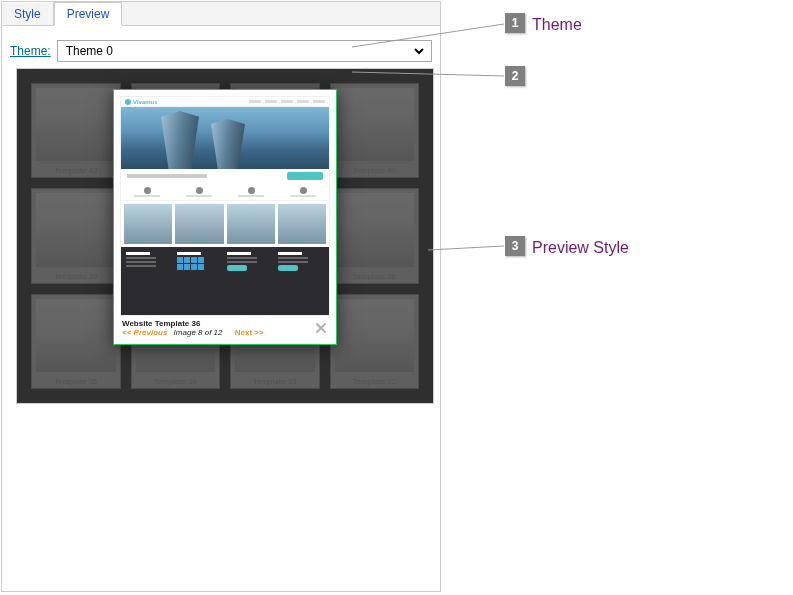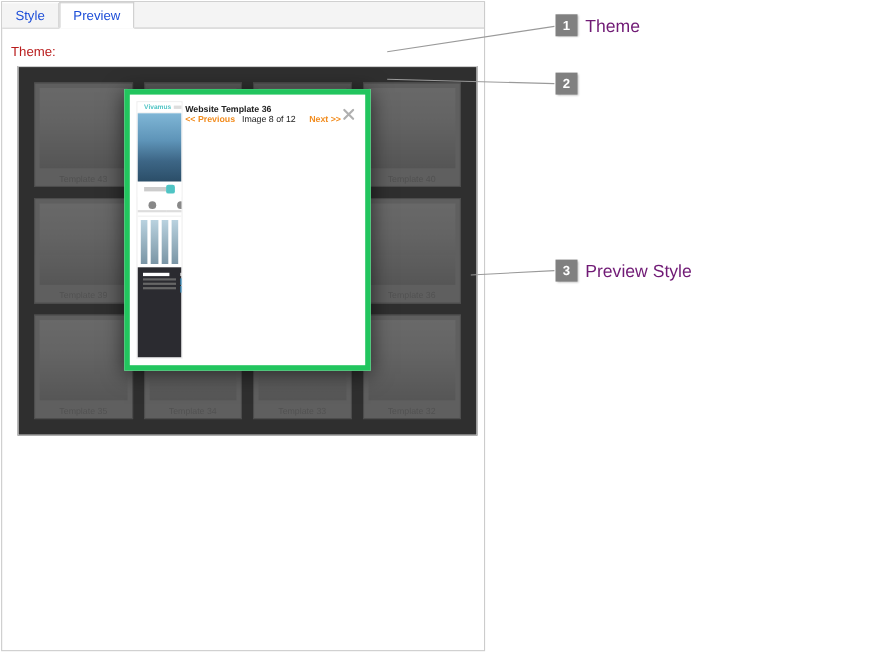--- a/index.html
+++ b/index.html
@@ -45,21 +45,22 @@
   .content {
     padding: 8px 8px;
   }
   .row {
     display: flex;
     align-items: center;
     margin: 6px 0 6px 0;
   }
   .theme-label {
     margin-right: 6px;
-    color: #b91c1c;
+    color: #0369a1;
+    text-decoration: underline;
   }
   .theme-select {
     flex: 1;
     height: 22px;
     border: 1px solid #aaa;
     padding: 1px 4px;
     font-size: 12px;
     background: #fff;
     position: relative;
   }
@@ -115,24 +116,24 @@
     position:absolute; bottom:2px; font-size:8px; color:#aaa;
   }
   
   .lightbox {
     position: absolute;
     left: 96px;
     top: 20px;
     width: 224px;
     height: 256px;
     background: #fff;
-    border: 5px solid #22c55e;
+    border: 1px solid #22c55e;
     box-shadow: 0 3px 18px rgba(0,0,0,0.6);
     padding: 6px;
-    display:flex; flex-direction:row;
+    display:flex; flex-direction:column;
   }
   .lb-page {
     flex:1;
     border:1px solid #eee;
     background:#fff;
     display:flex; flex-direction:column;
     overflow:hidden;
   }
   .lb-top { height:10px; background:#fff; border-bottom:1px solid #f3f3f3; display:flex; align-items:center; padding:0 4px; gap:2px;}
   .lb-logo { width:6px;height:6px;border-radius:50%; background:#4fc4c4;}
@@ -171,23 +172,23 @@
   .lb-foot .sq span{width:6px;height:6px;background:#3ea0d6;}
   .lb-foot .pill{width:20px;height:6px;background:#4fc4c4;border-radius:2px;}
   .lb-bar {
     height:22px; display:flex; align-items:center; justify-content:space-between;
     padding: 2px 2px 0 2px;
     font-size:8px;
   }
   .lb-meta { display:flex; flex-direction:column; line-height:9px;}
   .lb-title { font-weight:bold; color:#222;}
   .lb-ctrl { color:#666;}
-  .lb-ctrl .prev{ color:#f28c1e; font-weight:bold;}
+  .lb-ctrl .prev{ color:#f28c1e; font-weight:bold;font-style:italic;}
   .lb-ctrl .next{ color:#f28c1e; font-weight:bold; margin-left:6px;}
-  .lb-ctrl .cnt{ color:#222; margin:0 4px;}
+  .lb-ctrl .cnt{ color:#222; margin:0 4px;font-style:italic;}
   .lb-close {
     width:14px;height:14px; display:flex;align-items:center;justify-content:center;
     color:#b0b0b0; cursor:pointer;
   }
   .lb-close svg{width:12px;height:12px;}
 
   
   .callouts { position:absolute; left:0; top:0; width:793px; height:595px; pointer-events:none;}
   .callout-line { stroke:#9a9a9a; stroke-width:1; fill:none;}
   .callout-badge {
@@ -215,20 +216,25 @@
 
   <div class="tabs">
     <div class="tab">Style</div>
     <div class="tab active">Preview</div>
   </div>
 
   <div class="content">
 
     <div class="row">
       <span class="theme-label">Theme:</span>
+      <div class="theme-select">
+        <select>
+          <option>Theme 0</option>
+        </select>
+      </div>
     </div>
 
 
     <div class="preview">
       <div class="grid">
         <div class="thumb">
             <div class="inner"></div>
             <div class="cap">Template 43</div>
           </div>
         <div class="thumb">

